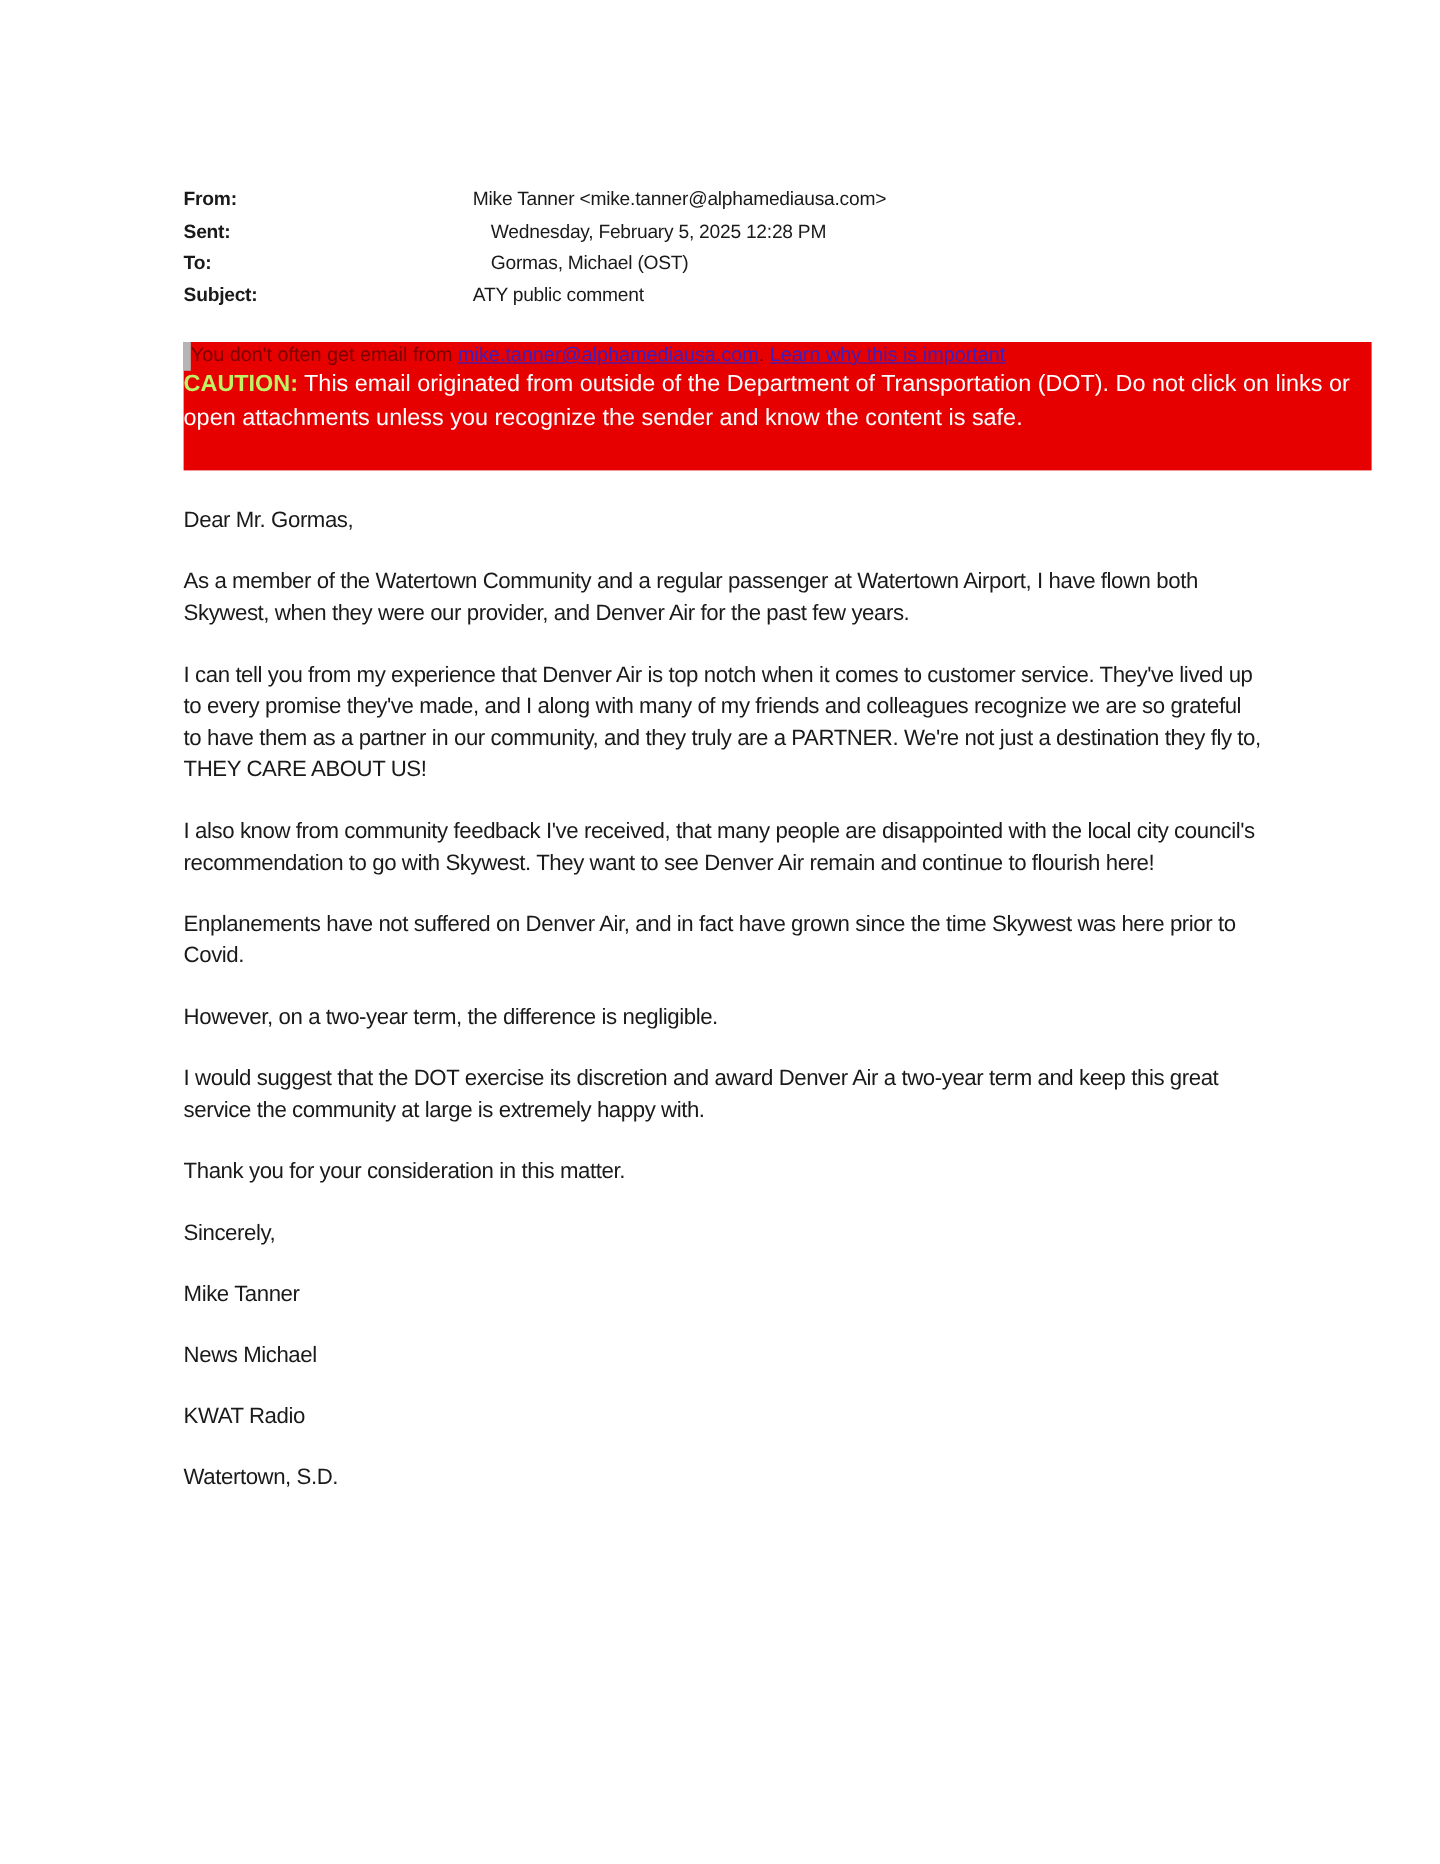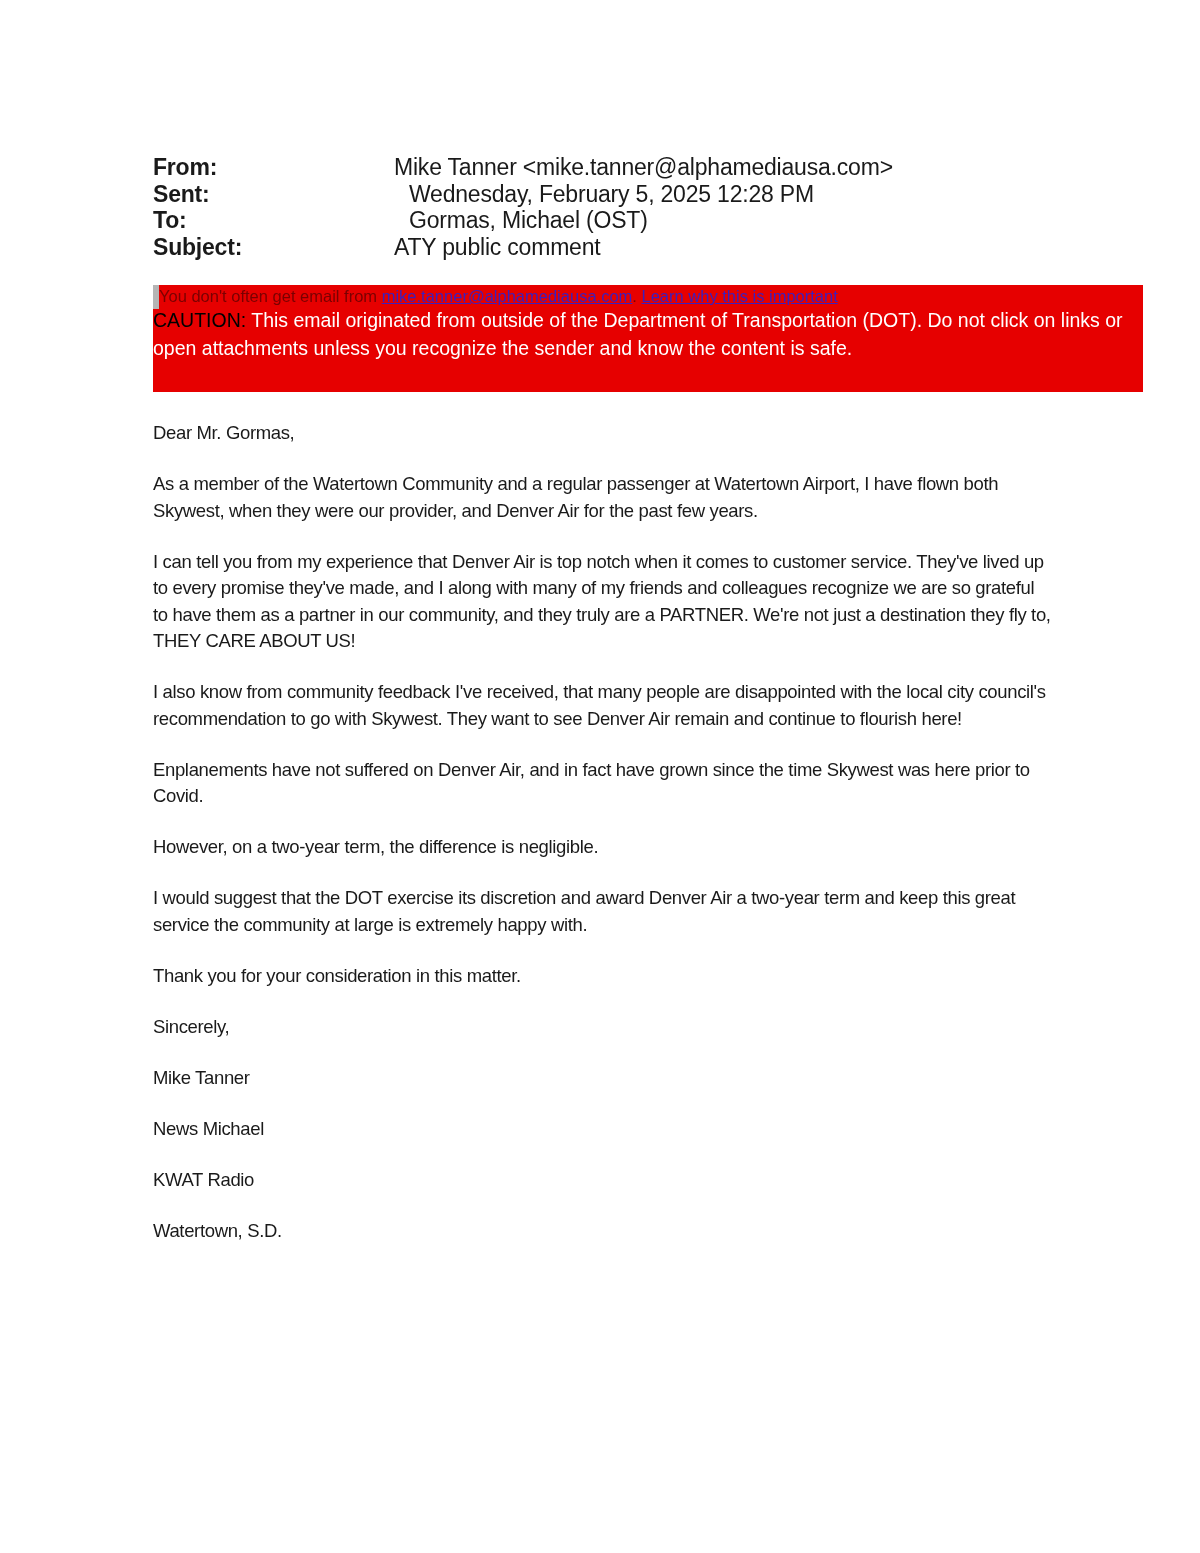--- a/index.html
+++ b/index.html
@@ -1,38 +1,38 @@
 <!DOCTYPE html>
 <html><head>
   <meta charset="utf-8">
   <style>
     html, body { margin: 0; padding: 0; background: #ffffff; }
     body {
       width: 1200px; height: 1553px; position: relative; overflow: hidden;
       font-family: "Liberation Sans", sans-serif; color: #1a1a1a;
     }
     .page { position: absolute; left: 153px; top: 154px; width: 895px; }
-    .hdr-row { position: relative; height: 26.5px; font-size: 23px; line-height: 26px; }
+    .hdr-row { position: relative; height: 26.5px; font-size: 16px; line-height: 26px; }
     .hdr-label { position: absolute; left: 0; font-weight: bold; letter-spacing: -0.2px; }
     .hdr-value { position: absolute; left: 241px; letter-spacing: -0.2px; }
     .hdr-value.indent { left: 256px; }
 
     .banner {
       position: absolute; left: 153px; top: 285px; width: 990px; height: 107px;
       background: #e60000; color: #ffffff;
       font-size: 19.5px; line-height: 27.5px; box-sizing: border-box;
     }
     .banner-notice {
       font-size: 16.5px; line-height: 23px; height: 24px; color: #7a0000;
       white-space: nowrap; position: relative; padding-left: 6px;
     }
     .grey-bar { position: absolute; left: 0; top: 0; width: 6px; height: 24px; background: #b5b5b5; }
     .banner-link { color: #3b1fbf; text-decoration: underline; }
     .banner-main { padding-left: 0; margin-top: -2px; }
-    .caution-label { font-weight: normal; color: #000000; margin-top: 46px; }
+    .caution-label { font-weight: bold; color: #bef264; margin-top: 46px; }
 
     .body-text {
       position: absolute; left: 153px; top: 420px; width: 900px;
       font-size: 18.5px; line-height: 26.5px; letter-spacing: -0.35px;
     }
     .body-text p { margin: 0 0 24.5px 0; }
     .sig { margin: 0; line-height: 26.5px; font-size: 18.5px; }
   </style>
 </head>
 <body>

